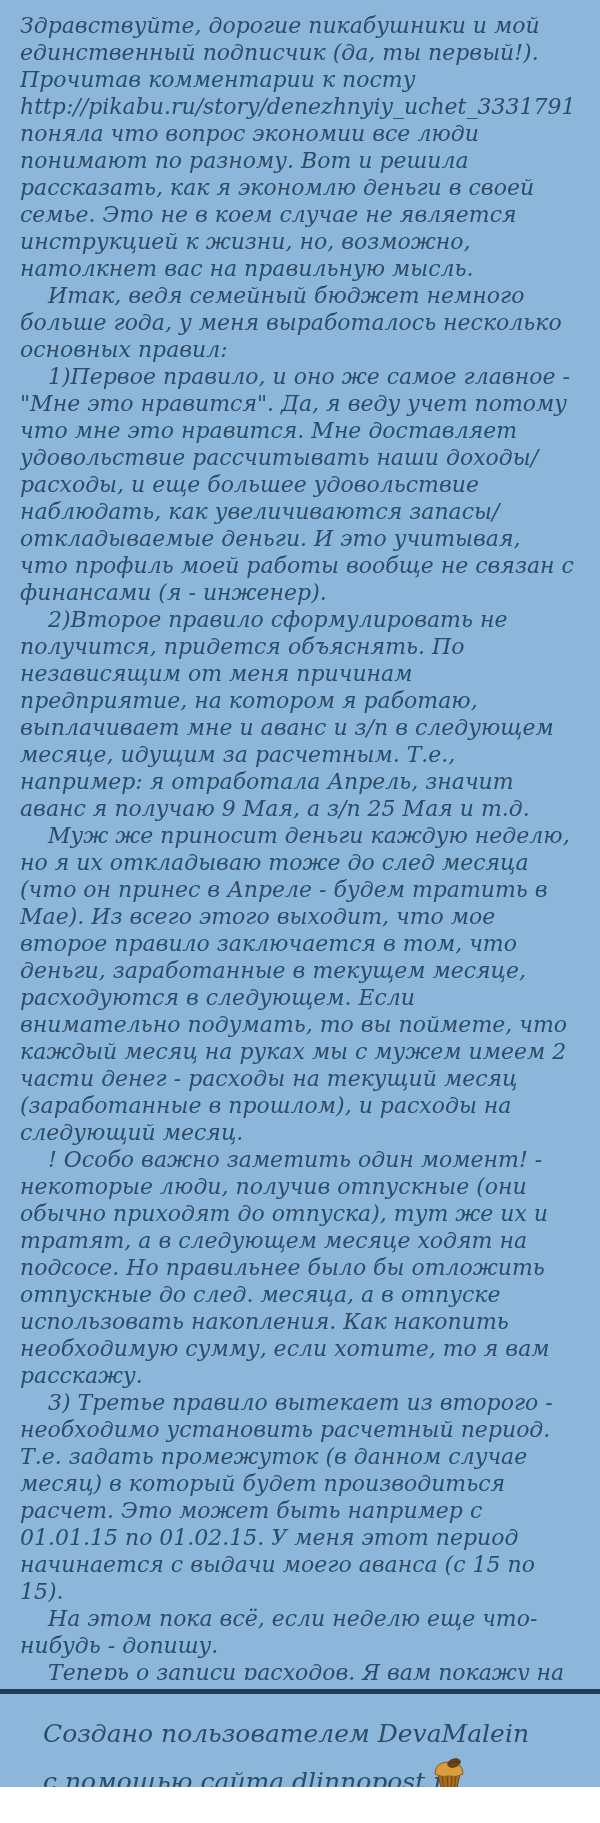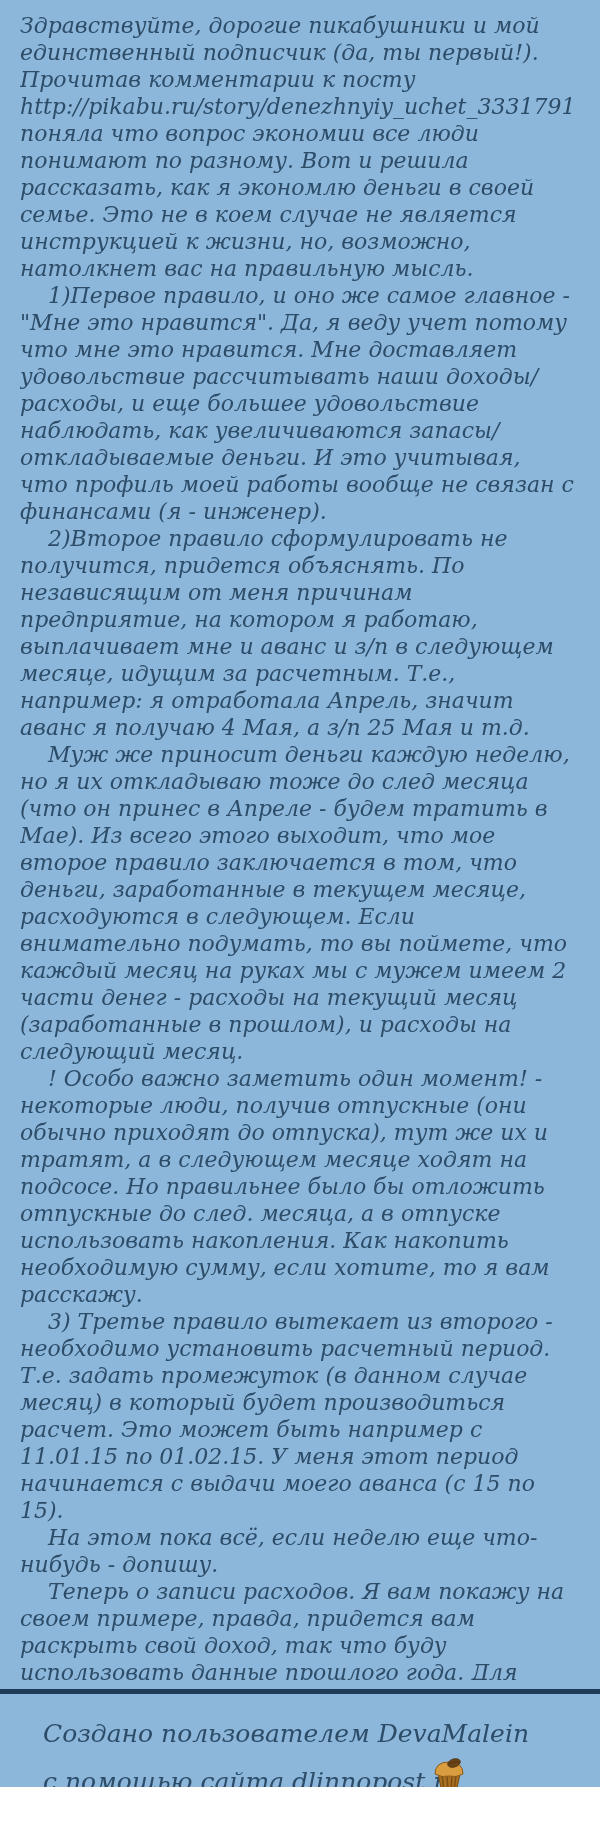--- a/index.html
+++ b/index.html
@@ -78,25 +78,26 @@
     text-decoration: underline;
   }
 </style>
 </head>
 <body>
 
 <div class="page">
 
   <div class="post-text">
     <p>Здравствуйте, дорогие пикабушники и мой единственный подписчик (да, ты первый!). Прочитав комментарии к посту http://pikabu.ru/story/denezhnyiy_uchet_3331791 поняла что вопрос экономии все люди понимают по разному. Вот и решила рассказать, как я экономлю деньги в своей семье. Это не в коем случае не является инструкцией к жизни, но, возможно, натолкнет вас на правильную мысль.</p>
+    <p class="indent">Итак, ведя семейный бюджет немного больше года, у меня выработалось несколько основных правил:</p>
     <p class="indent">1)Первое правило, и оно же самое главное - "Мне это нравится". Да, я веду учет потому что мне это нравится. Мне доставляет удовольствие рассчитывать наши доходы/расходы,  и еще большее удовольствие наблюдать, как увеличиваются запасы/откладываемые деньги. И это учитывая, что профиль моей работы вообще не связан с финансами (я - инженер).</p>
-    <p class="indent">2)Второе правило сформулировать не получится, придется объяснять. По независящим от меня причинам предприятие, на котором я работаю, выплачивает мне и аванс и з/п в следующем месяце, идущим за расчетным. Т.е., например: я отработала Апрель, значит аванс я получаю 4 Мая, а з/п 25 Мая и т.д.</p>
+    <p class="indent">2)Второе правило сформулировать не получится, придется объяснять. По независящим от меня причинам предприятие, на котором я работаю, выплачивает мне и аванс и з/п в следующем месяце, идущим за расчетным. Т.е., например: я отработала Апрель, значит аванс я получаю 9 Мая, а з/п 25 Мая и т.д.</p>
     <p class="indent">Муж же приносит деньги каждую неделю, но я их откладываю тоже до след месяца (что он принес в Апреле - будем тратить в Мае). Из всего этого выходит, что мое второе правило заключается в том, что деньги, заработанные в текущем месяце, расходуются в следующем. Если внимательно подумать, то вы поймете, что каждый месяц на руках мы с мужем имеем 2 части денег - расходы на текущий месяц (заработанные в прошлом), и расходы на следующий месяц.</p>
     <p class="indent">! Особо важно заметить один момент! - некоторые люди, получив отпускные (они обычно приходят до отпуска), тут же их и тратят, а в следующем месяце ходят на подсосе. Но правильнее было бы отложить отпускные до след. месяца, а в отпуске использовать накопления. Как накопить необходимую сумму, если хотите, то я вам расскажу.</p>
-    <p class="indent">3) Третье правило вытекает из второго - необходимо установить расчетный период. Т.е. задать промежуток (в данном случае месяц) в который будет производиться расчет. Это может быть например с 11.01.15 по 01.02.15. У меня этот период начинается с выдачи моего аванса (с 15 по 15).</p>
+    <p class="indent">3) Третье правило вытекает из второго - необходимо установить расчетный период. Т.е. задать промежуток (в данном случае месяц) в который будет производиться расчет. Это может быть например с 01.01.15 по 01.02.15. У меня этот период начинается с выдачи моего аванса (с 15 по 15).</p>
     <p class="indent">На этом пока всё, если неделю еще что-нибудь - допишу.</p>
     <p class="indent">Теперь о записи расходов. Я вам покажу на своем примере, правда, придется вам раскрыть свой доход, так что буду использовать данные прошлого года. Для учета я использую обычный Excel. И есть еще одна трудность - я живу в Беларуси, так что цифры буду показывать вам в бел. рублях. если вас это не смутит, то буду готовить вам пост.</p>
 
   </div>
 
   <div class="footer-divider"></div>
 
   <div class="footer-credit">
     <p>Создано пользователем DevaMalein</p>
     <p>с помощью сайта dlinnopost.ru</p>

